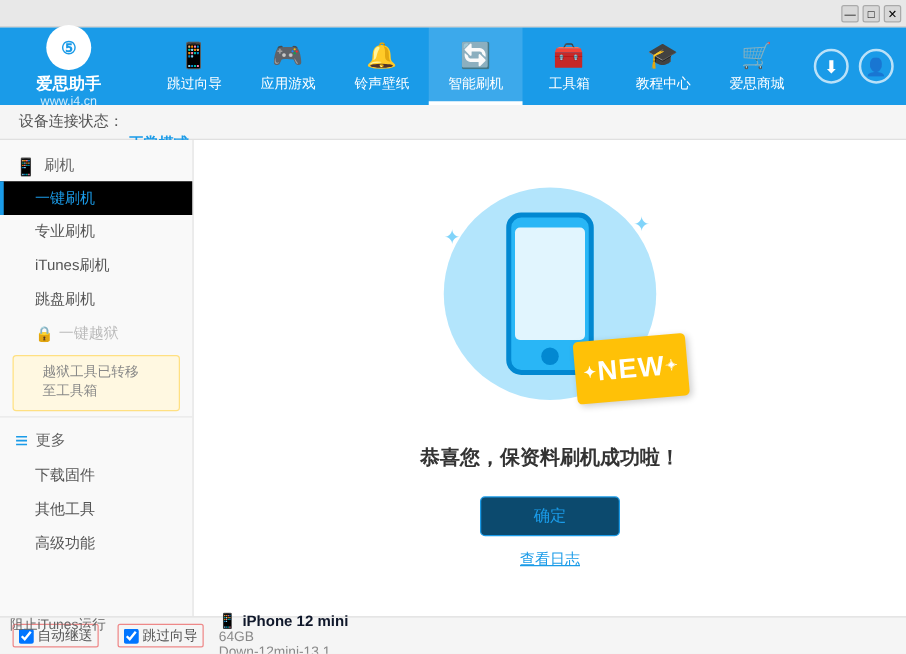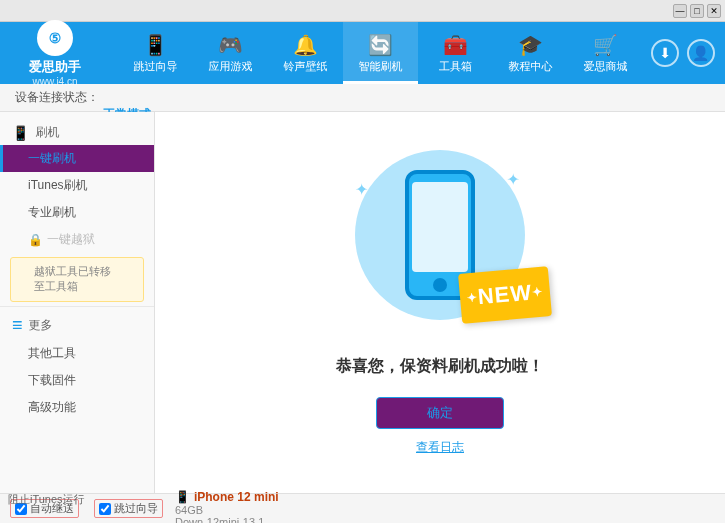--- a/index.html
+++ b/index.html
@@ -149,21 +149,21 @@
       color: #1a9be8;
     }
     .sidebar-item {
       padding: 5px 12px 5px 28px;
       font-size: 12px;
       color: #555;
       cursor: pointer;
       position: relative;
     }
     .sidebar-item.active {
-      background: #701a75;
+      background: #000000;
       color: #1a9be8;
       border-left: 3px solid #1a9be8;
       padding-left: 25px;
     }
     .sidebar-divider {
       height: 1px;
       background: #e8e8e8;
       margin: 4px 0;
     }
     .sidebar-disabled {
@@ -264,22 +264,22 @@
       font-size: 12px;
     }
 
     .success-title {
       font-size: 16px;
       color: #333;
       margin-bottom: 20px;
       font-weight: bold;
     }
     .confirm-btn {
-      width: 128px; height: 32px;
-      background: #701a75;
+      width: 112px; height: 32px;
+      background: #0c4a6e;
       border: 1px solid #1a9be8;
       color: #1a9be8;
       border-radius: 4px;
       cursor: pointer;
       font-size: 13px;
       display: flex; align-items: center; justify-content: center;
       margin-bottom: 10px;
     }
     .re-flash-link {
       font-size: 12px;
@@ -313,21 +313,21 @@
       padding: 1px 4px;
       border-radius: 2px;
     }
     .checkbox-item input { width: 12px; height: 12px; }
     .device-info {
       flex: 1;
       padding-left: 10px;
     }
     .device-name {
       font-size: 12px;
-      color: #c2410c;
+      color: #0f172a;
       font-weight: bold;
     }
     .device-sub {
       font-size: 11px;
       color: #888;
     }
     .bottom-right {
       display: flex;
       align-items: center;
       gap: 12px;
@@ -401,46 +401,49 @@
   <div class="sidebar">
     <div class="sidebar-section">
       <div class="sidebar-section-header">
         <span class="icon">📱</span>
         <span>刷机</span>
       </div>
       <div class="sidebar-item active">
         <span>一键刷机</span>
       </div>
       <div class="sidebar-item">
+        <span>专业刷机</span>
+      </div>
+      <div class="sidebar-item">
         <span>iTunes刷机</span>
       </div>
       <div class="sidebar-item">
-        <span>专业刷机</span>
+        <span>跳盘刷机</span>
       </div>
       <div class="sidebar-disabled">
         <span class="lock-icon">🔒</span>
         <span>一键越狱</span>
       </div>
       <div class="jailbreak-notice">
         <span>越狱工具已转移至工具箱</span>
       </div>
     </div>
 
     <div class="sidebar-divider"></div>
 
     <div class="sidebar-section">
       <div class="sidebar-section-header">
         <span class="icon" style="font-size:18px;">≡</span>
         <span>更多</span>
       </div>
       <div class="sidebar-item">
+        <span>下载固件</span>
+      </div>
+      <div class="sidebar-item">
         <span>其他工具</span>
-      </div>
-      <div class="sidebar-item">
-        <span>下载固件</span>
       </div>
       <div class="sidebar-item">
         <span>高级功能</span>
       </div>
     </div>
   </div>
 
   <div class="content">
     <div class="success-visual">
 

